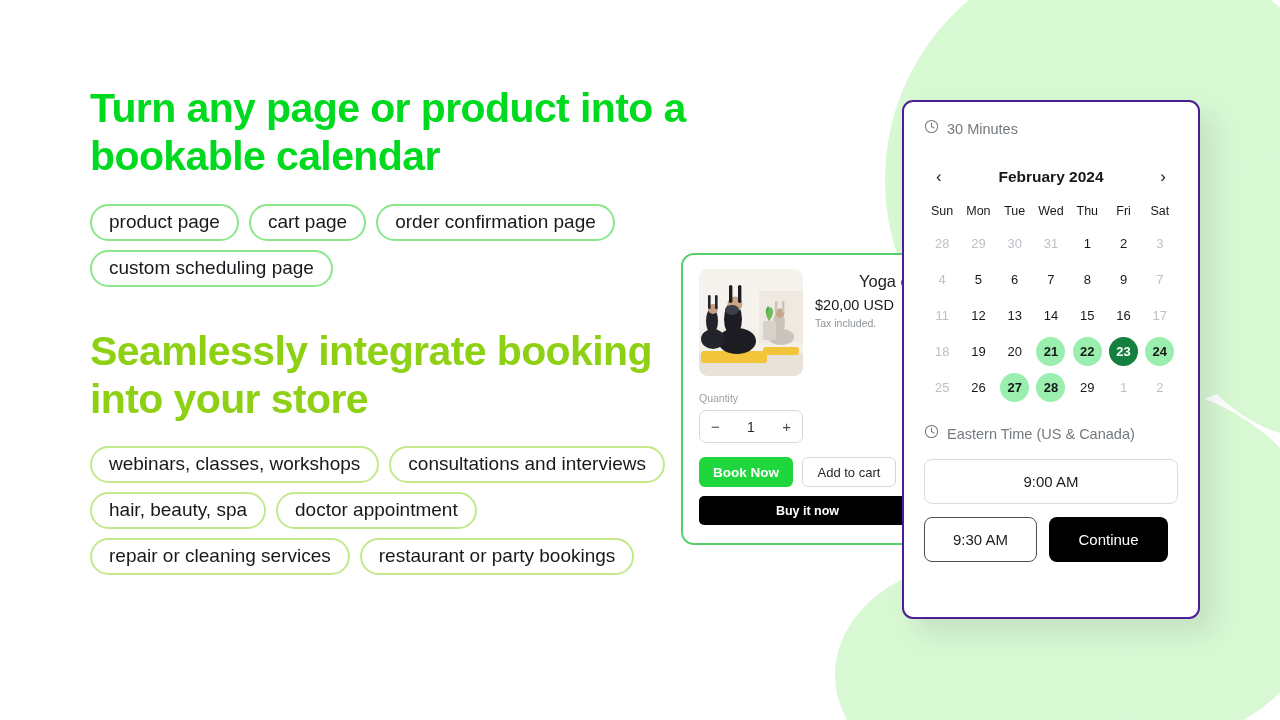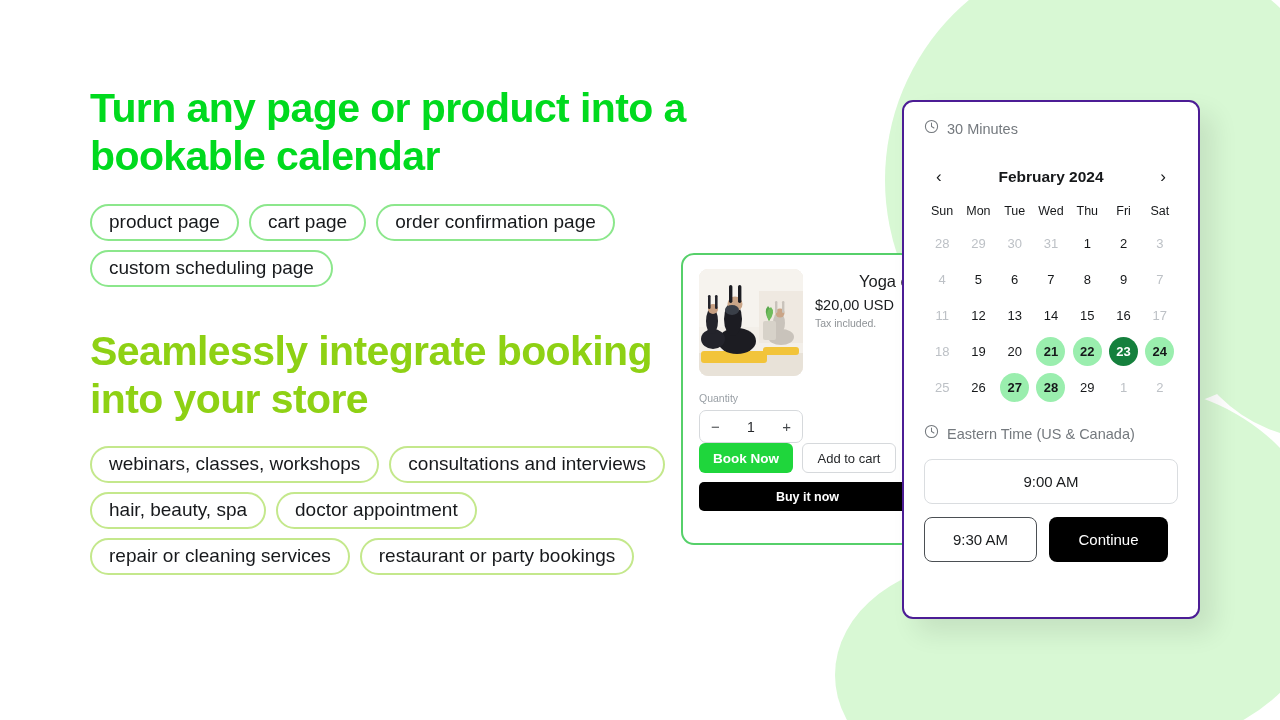--- a/index.html
+++ b/index.html
@@ -78,21 +78,21 @@
 
   #quantity-label { font-size: 10.5px; color: #9aa0a6; margin-top: 16px; }
   #quantity-stepper {
     margin-top: 6px; width: 104px; height: 33px;
     border: 1px solid #d6d9dc; border-radius: 7px;
     display: flex; align-items: center; justify-content: space-between;
     padding: 0 11px; font-size: 14px; color: #26282b;
   }
   .qty-sym { font-size: 15px; color: #46494d; }
 
-  #btn-row { display: flex; gap: 9px; }
+  #btn-row { display: flex; gap: 9px; margin-top: 14px; }
   #book-now-button {
     width: 104px; height: 30px; border: none; border-radius: 6px;
     background: #1fd63c; color: #fff; font-size: 13.5px; font-weight: bold;
     font-family: inherit; cursor: pointer;
   }
   #add-to-cart-button {
     width: 104px; height: 30px; border: 1px solid #d6d9dc; border-radius: 6px;
     background: #fff; color: #26282b; font-size: 13px; font-family: inherit;
     white-space: nowrap; cursor: pointer;
   }

